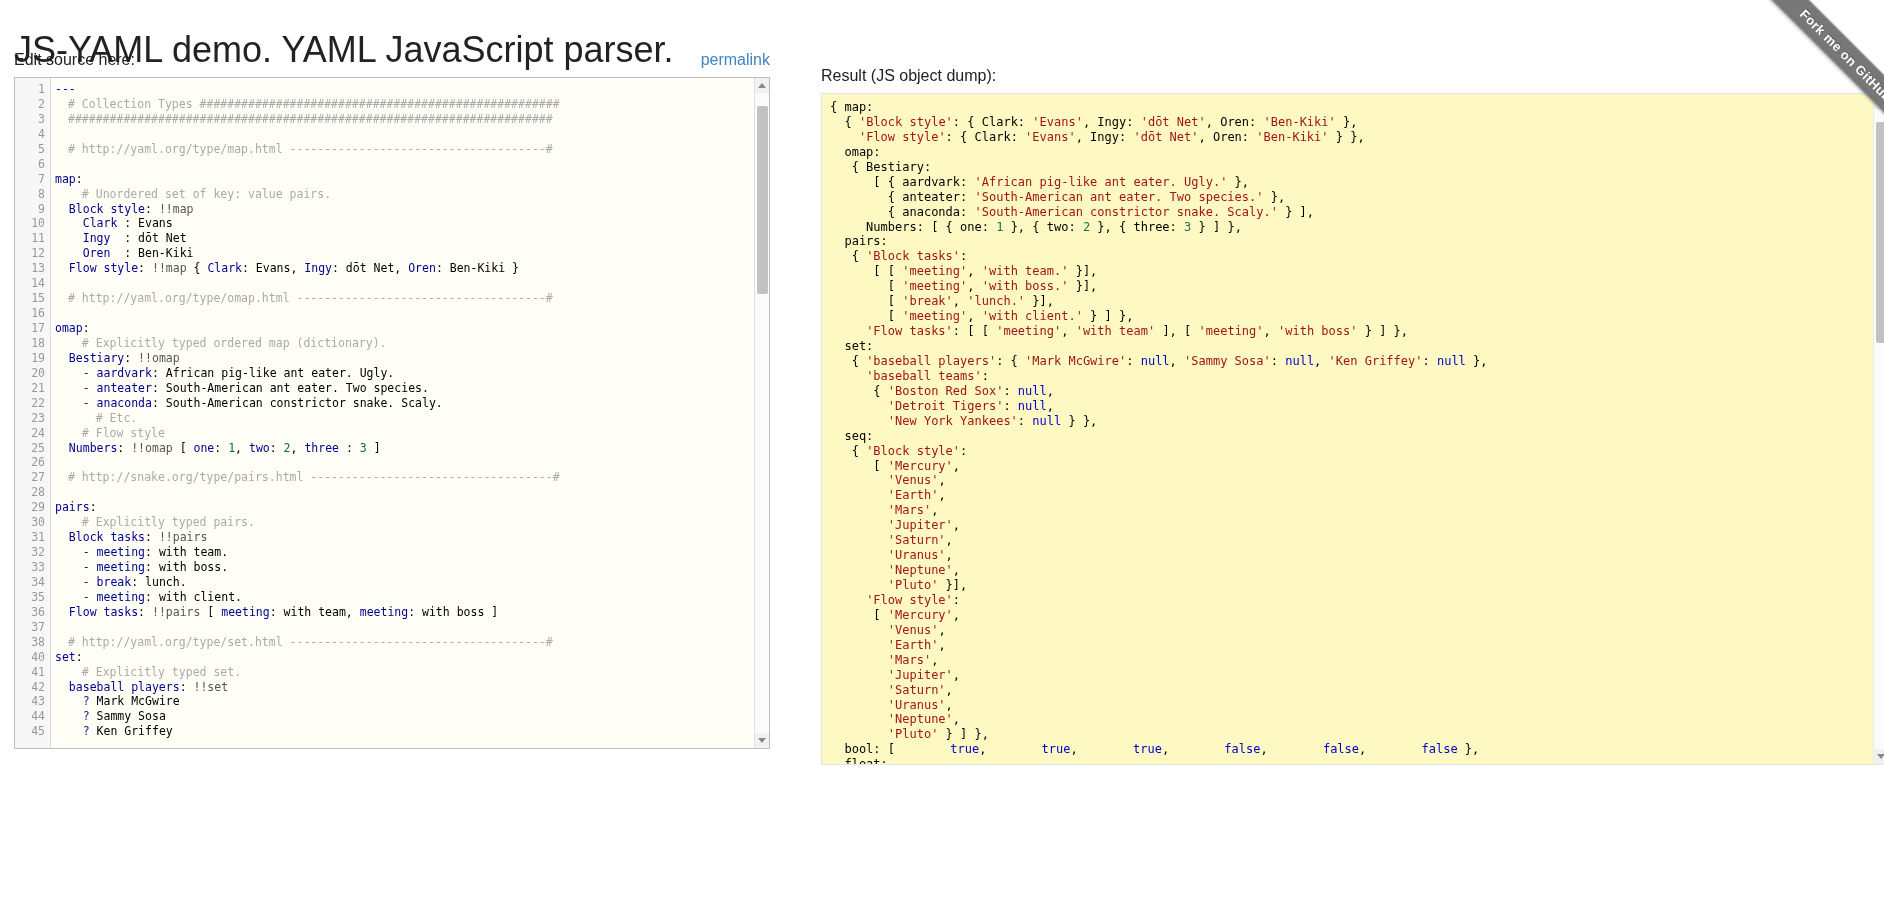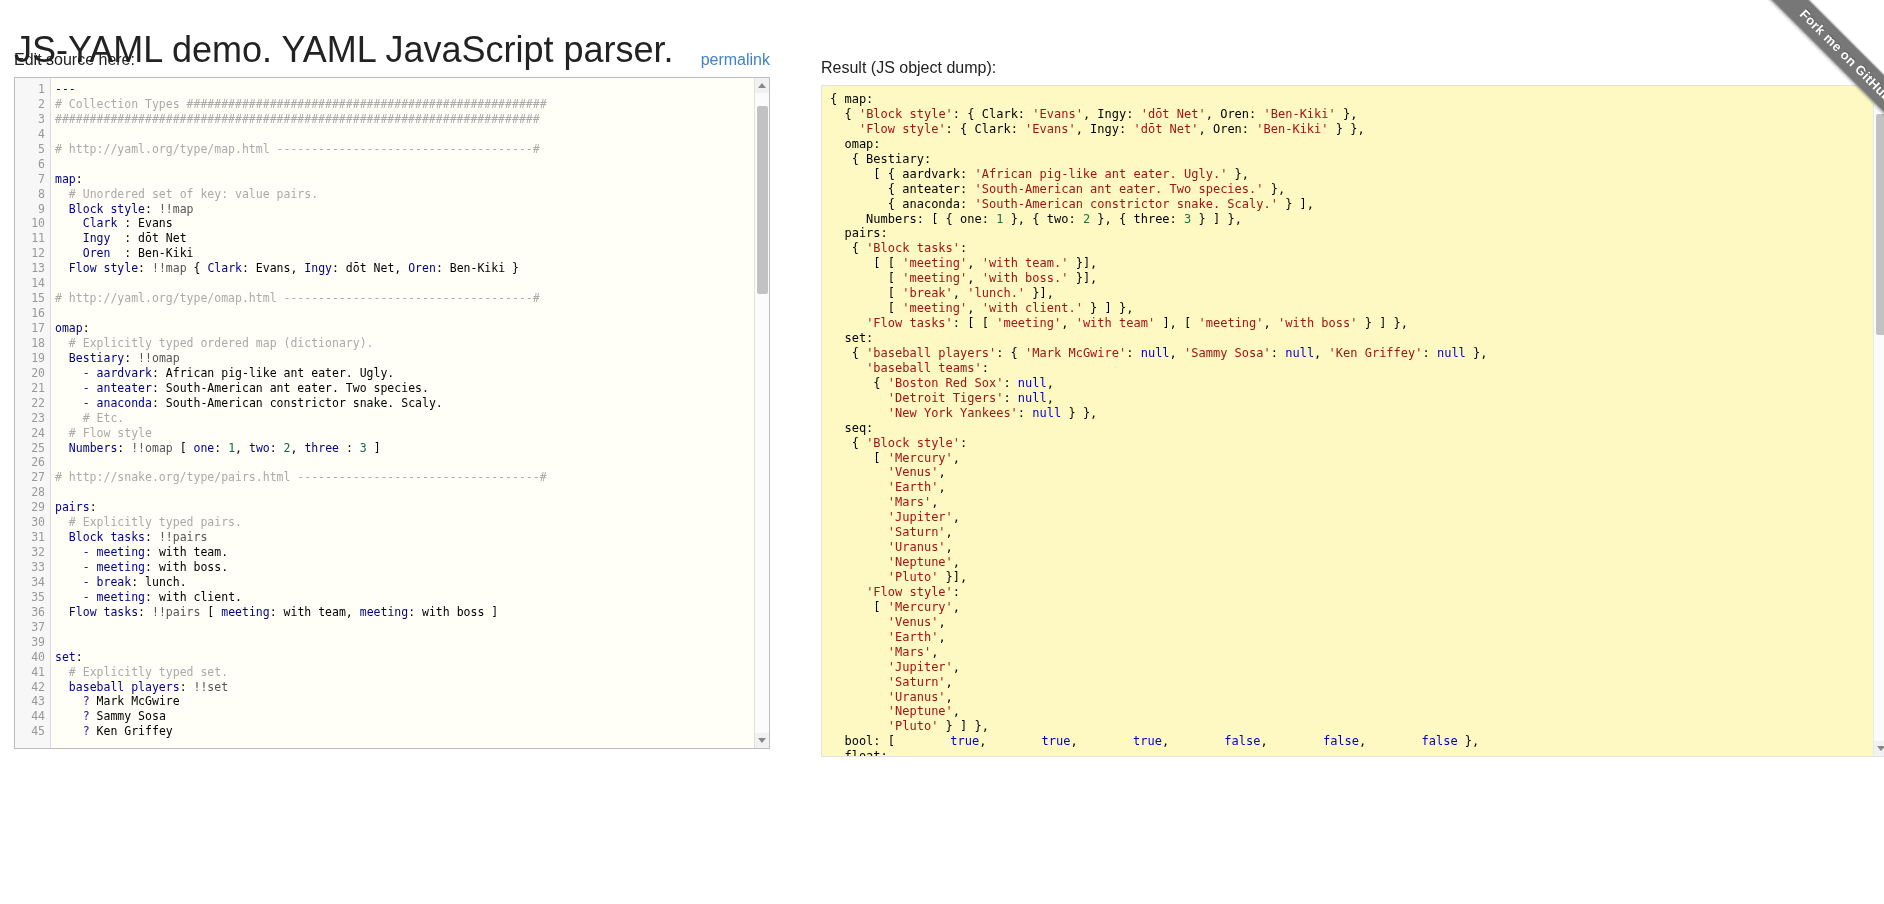--- a/index.html
+++ b/index.html
@@ -38,21 +38,21 @@
 
   
   .page-title {
     position: absolute; left: 14px; top: 5px;
     font-size: 36px; font-weight: normal; color: #222222;
     white-space: nowrap;
   }
 
   
   .col-left  { position: absolute; left: 14px;  top: 48px; width: 756px; }
-  .col-right { position: absolute; left: 802px; top: 56px; width: 1068px; padding-left: 19px; }
+  .col-right { position: absolute; left: 802px; top: 64px; width: 1068px; padding-left: 19px; }
 
   .col-head {
     position: relative; height: 24px; margin-bottom: 5px;
   }
   .col-label {
     font-size: 16px; color: #222222; line-height: 24px;
   }
   .permalink {
     position: absolute; right: 0; top: 0;
     font-size: 16px; line-height: 24px;
@@ -83,21 +83,21 @@
     position: absolute; left: 0; top: 0; bottom: 0; width: 36px;
     background: #f7f7f7; border-right: 1px solid #dddddd;
   }
   .cm-num {
     position: absolute; left: 0; width: 30px;
     text-align: right; color: #999999;
   }
   
   .t-def   { color: #00008b; }           
   .t-atom  { color: #221199; }           
-  .t-com   { color: #aaaaaa; }           
+  .t-com   { color: #aaaaaa; margin-left: 13px; }           
   .t-met   { color: #555555; }           
   .t-num   { color: #116644; }
   .t-plain { color: #000000; }
   .t-hr    { color: #0000cd; }           
 
   
   .sb-v {
     position: absolute; top: 0; right: 0; bottom: 0; width: 15px;
     background: #fbfbfb; border-left: 1px solid #e0e0e0;
   }
@@ -191,21 +191,21 @@
             <div class="cm-line"><span class="cm-num">28</span></div>
             <div class="cm-line"><span class="cm-num">29</span><span class="t-def">pairs</span><span class="t-plain">:</span></div>
             <div class="cm-line"><span class="cm-num">30</span><span class="t-plain">  </span><span class="t-com"># Explicitly typed pairs.</span></div>
             <div class="cm-line"><span class="cm-num">31</span><span class="t-plain">  </span><span class="t-def">Block tasks</span><span class="t-plain">: </span><span class="t-met">!!pairs</span></div>
             <div class="cm-line"><span class="cm-num">32</span><span class="t-plain">    </span><span class="t-atom">-</span><span class="t-plain"> </span><span class="t-def">meeting</span><span class="t-plain">: with team.</span></div>
             <div class="cm-line"><span class="cm-num">33</span><span class="t-plain">    </span><span class="t-atom">-</span><span class="t-plain"> </span><span class="t-def">meeting</span><span class="t-plain">: with boss.</span></div>
             <div class="cm-line"><span class="cm-num">34</span><span class="t-plain">    </span><span class="t-atom">-</span><span class="t-plain"> </span><span class="t-def">break</span><span class="t-plain">: lunch.</span></div>
             <div class="cm-line"><span class="cm-num">35</span><span class="t-plain">    </span><span class="t-atom">-</span><span class="t-plain"> </span><span class="t-def">meeting</span><span class="t-plain">: with client.</span></div>
             <div class="cm-line"><span class="cm-num">36</span><span class="t-plain">  </span><span class="t-def">Flow tasks</span><span class="t-plain">: </span><span class="t-met">!!pairs</span><span class="t-plain"> [ </span><span class="t-def">meeting</span><span class="t-plain">: with team, </span><span class="t-def">meeting</span><span class="t-plain">: with boss ]</span></div>
             <div class="cm-line"><span class="cm-num">37</span></div>
-            <div class="cm-line"><span class="cm-num">39</span></div>
+            <div class="cm-line"><span class="cm-num">38</span><span class="t-com"># http://yaml.org/type/set.html -------------------------------------#</span></div>
             <div class="cm-line"><span class="cm-num">40</span><span class="t-def">set</span><span class="t-plain">:</span></div>
             <div class="cm-line"><span class="cm-num">41</span><span class="t-plain">  </span><span class="t-com"># Explicitly typed set.</span></div>
             <div class="cm-line"><span class="cm-num">42</span><span class="t-plain">  </span><span class="t-def">baseball players</span><span class="t-plain">: </span><span class="t-met">!!set</span></div>
             <div class="cm-line"><span class="cm-num">43</span><span class="t-plain">    </span><span class="t-atom">?</span><span class="t-plain"> Mark McGwire</span></div>
             <div class="cm-line"><span class="cm-num">44</span><span class="t-plain">    </span><span class="t-atom">?</span><span class="t-plain"> Sammy Sosa</span></div>
             <div class="cm-line"><span class="cm-num">45</span><span class="t-plain">    </span><span class="t-atom">?</span><span class="t-plain"> Ken Griffey</span></div>
           </div>
       </div>
       <div class="sb-v">
         <div class="sb-btn up">

